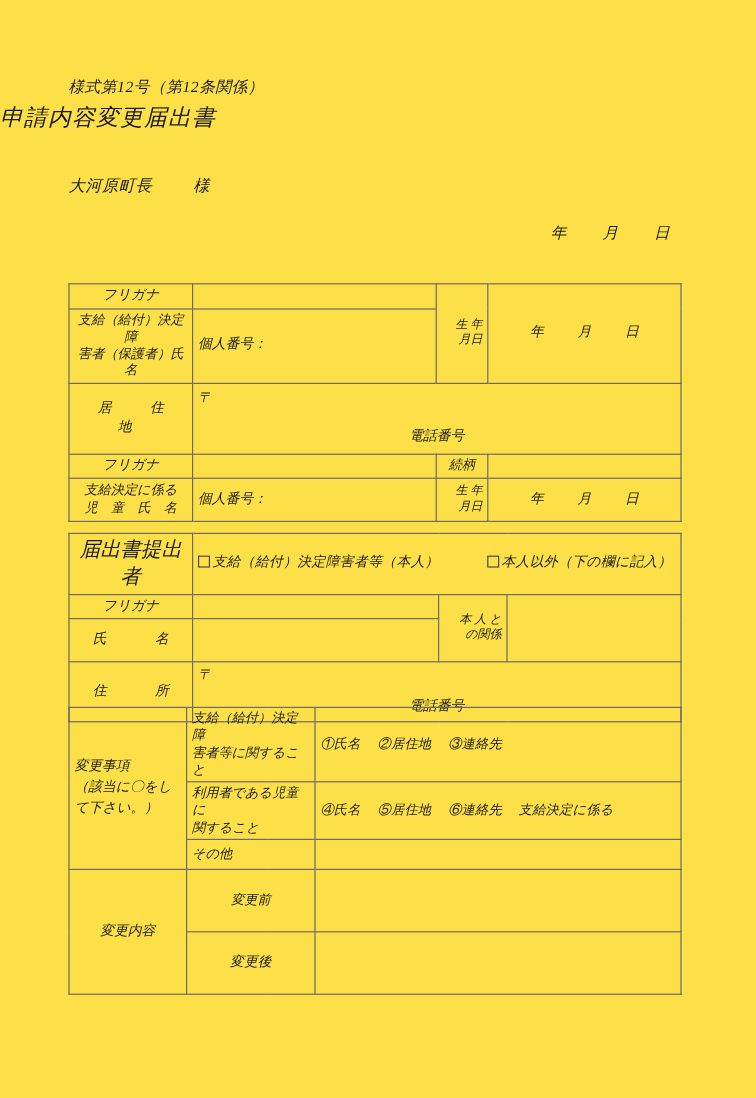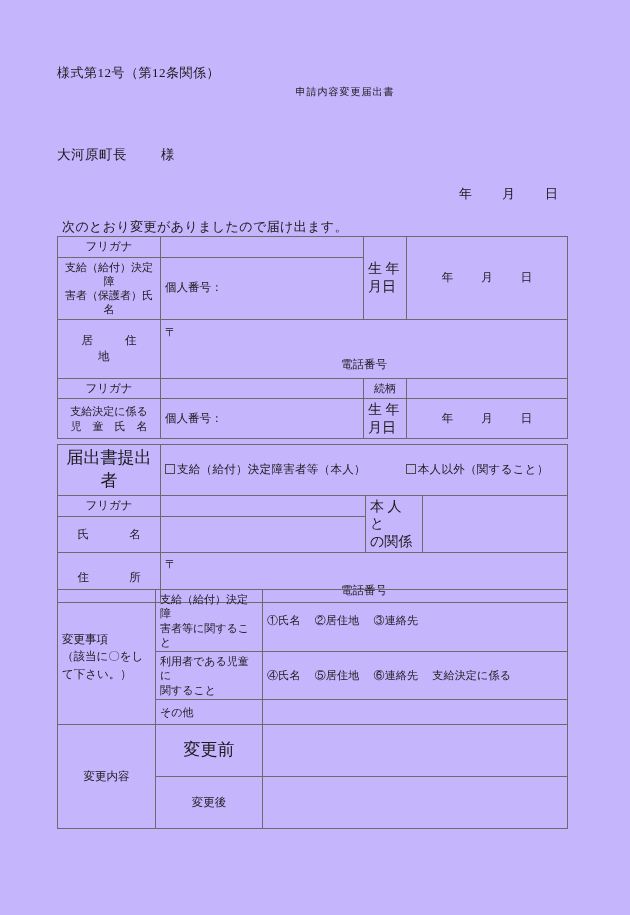--- a/index.html
+++ b/index.html
@@ -13,41 +13,40 @@
     font-family: "Liberation Serif", "DejaVu Serif", serif;
     color: #1a1a1a;
     position: relative;
     overflow: hidden;
   }
   .page {
     position: absolute;
     inset: 0;
     width: 630px;
     height: 915px;
-    background: #c4b5fd;
+    background: #fde047;
+    font-style: italic;
   }
 
   
   .form-no {
     position: absolute;
     left: 57px;
     top: 64px;
     font-size: 13px;
     letter-spacing: 0.5px;
     white-space: nowrap;
   }
   .doc-title {
     position: absolute;
     left: 0;
     top: 85px;
     width: 630px;
-    text-align: center;
-    padding-left: 60px;
     box-sizing: border-box;
-    font-size: 10px;
+    font-size: 19px;
     letter-spacing: 1px;
   }
   .addressee {
     position: absolute;
     left: 57px;
     top: 146px;
     font-size: 13.5px;
     letter-spacing: 0.5px;
     white-space: nowrap;
   }
@@ -103,23 +102,23 @@
 
   .spread2 { letter-spacing: 0.5em; padding-left: 0.5em; }
   .spread3 { letter-spacing: 0.9em; padding-left: 0.9em; }
 
   .label-tight {
     font-size: 11px;
     line-height: 1.3;
     text-align: center;
   }
   .stack {
-    font-size: 14px;
+    font-size: 10px;
     line-height: 1.25;
-    text-align: left;
+    text-align: right;
   }
 
   .ymd {
     font-size: 11.5px;
     text-align: center;
   }
   .ymd span { display: inline-block; }
   .ymd .y { margin-right: 28px; }
   .ymd .m { margin-right: 28px; }
 
@@ -188,21 +187,20 @@
   <div class="doc-title">申請内容変更届出書</div>
 
   <div class="addressee">
     <span>大河原町長</span><span class="honorific">様</span>
   </div>
 
   <div class="date-line">
     <span class="y">年</span><span class="m">月</span><span class="d">日</span>
   </div>
 
-  <div class="lead-text">次のとおり変更がありましたので届け出ます。</div>
 
   <table class="form" style="left:57px; top:236px; width:510px;">
     <colgroup>
       <col style="width:103px">
       <col style="width:203px">
       <col style="width:43px">
       <col style="width:161px">
     </colgroup>
     <tbody>
       <tr>
@@ -281,21 +279,21 @@
     <colgroup>
       <col style="width:103px">
       <col style="width:205px">
       <col style="width:57px">
       <col style="width:145px">
     </colgroup>
     <tbody>
       <tr>
         <td class="c" style="height:19px;font-size:17px;">届出書提出者</td>
         <td colspan="3" class="checkbox-row">
-          <span><span class="cbox"></span><span>支給（給付）決定障害者等（本人）</span></span><span class="gap"></span><span><span class="cbox"></span><span>本人以外（関すること）</span></span>
+          <span><span class="cbox"></span><span>支給（給付）決定障害者等（本人）</span></span><span class="gap"></span><span><span class="cbox"></span><span>本人以外（下の欄に記入）</span></span>
         </td>
       </tr>
       <tr>
         <td class="c dotted-bottom" style="height:19px;">フリガナ</td>
         <td class="dotted-bottom"></td>
         <td rowspan="2" class="c">
           <div class="stack">
             <div>本 人 と</div>
             <div>の関係</div>
           </div>
@@ -352,21 +350,21 @@
         <td class="opt-list">
           <span class="item">④氏名</span><span class="item">⑤居住地</span><span class="item">⑥連絡先</span><span class="item">支給決定に係る</span>
         </td>
       </tr>
       <tr>
         <td colspan="2" class="l" style="height:25px;font-size:11px;margin-top:16px;">その他</td>
         <td class="opt-list"></td>
       </tr>
       <tr>
         <td rowspan="2" class="c" style="font-size:11.5px;">変更内容</td>
-        <td colspan="2" class="c" style="height:52px;font-size:17px;">変更前</td>
+        <td colspan="2" class="c" style="height:52px;font-size:11px;">変更前</td>
         <td></td>
       </tr>
       <tr>
         <td colspan="2" class="c" style="height:52px;font-size:11.5px;">変更後</td>
         <td></td>
       </tr>
     </tbody>
   </table>
 
 

